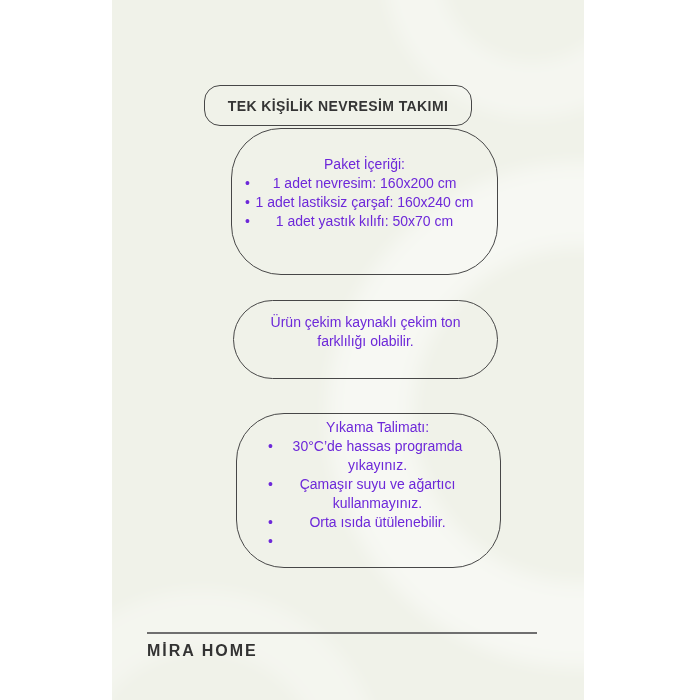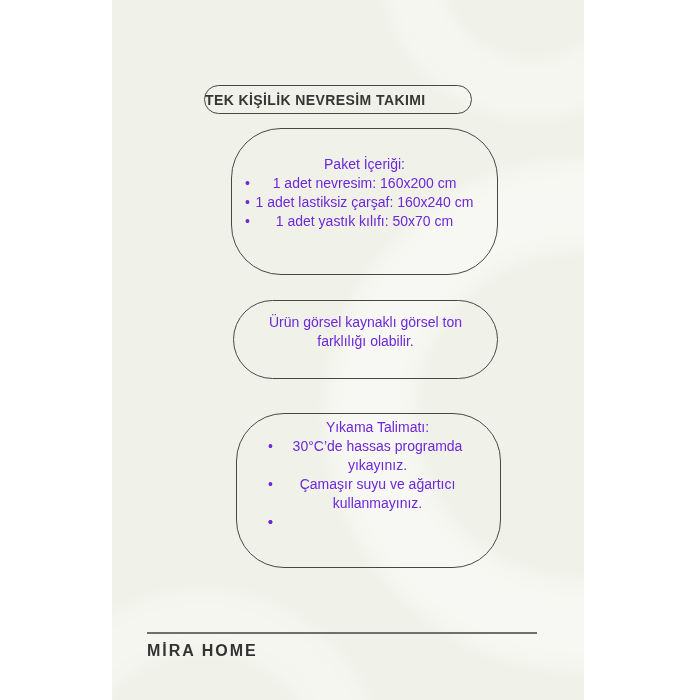--- a/index.html
+++ b/index.html
@@ -22,24 +22,24 @@
     background: #f0f2e9;
   }
   .watermark {
     position: absolute;
     left: 0; top: 0;
     pointer-events: none;
   }
   .title-pill {
     position: absolute;
     left: 204px; top: 85px;
-    width: 268px; height: 29px;
+    width: 268px; height: 41px;
     border: 1.5px solid #474747;
     border-radius: 16px;
-    display: flex; align-items: center; 
+    display: flex; align-items: center; justify-content: center;
     box-sizing: border-box;
     font-size: 14px; font-weight: bold; letter-spacing: 0.4px;
     color: #353535;
     background: transparent;
   }
   .box {
     position: absolute;
     border: 1.5px solid #474747;
     box-sizing: border-box;
     background: transparent;
@@ -138,36 +138,37 @@
         <span>1 adet lastiksiz çarşaf: 160x240 cm</span>
       </li>
       <li>
         <span class="bullet">•</span>
         <span>1 adet yastık kılıfı: 50x70 cm</span>
       </li>
     </ul>
   </div>
 
   <div class="box box-disclaimer">
-    <p>Ürün görsel kaynaklı görsel ton farklılığı olabilir.</p>
+    <p>Ürün çekim kaynaklı çekim ton farklılığı olabilir.</p>
   </div>
 
   <div class="box box-washing">
     <p class="box-heading">Yıkama Talimatı:</p>
     <ul class="items">
       <li>
         <span class="bullet">•</span>
         <span>30°C’de hassas programda yıkayınız.</span>
       </li>
       <li>
         <span class="bullet">•</span>
         <span>Çamaşır suyu ve ağartıcı kullanmayınız.</span>
       </li>
       <li>
         <span class="bullet">•</span>
+        <span>Orta ısıda ütülenebilir.</span>
       </li>
       <li>
         <span class="bullet">•</span>
       </li>
     </ul>
   </div>
 
   <div class="footer-line"></div>
   <div class="brand">MİRA HOME</div>
 

